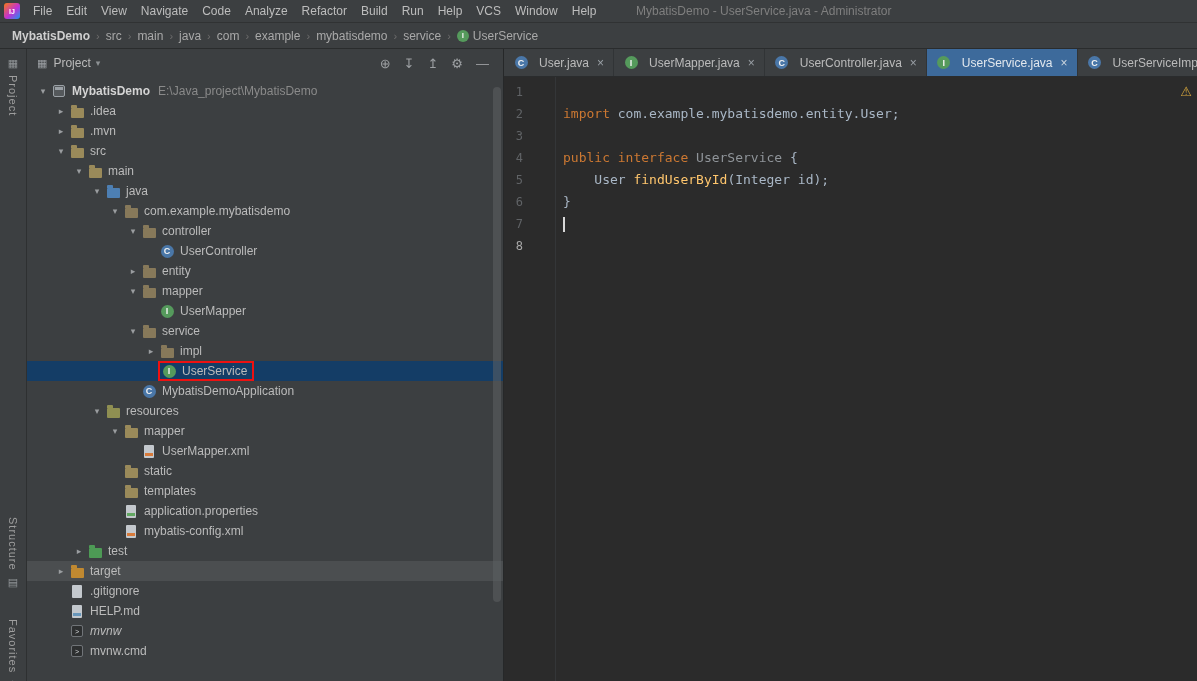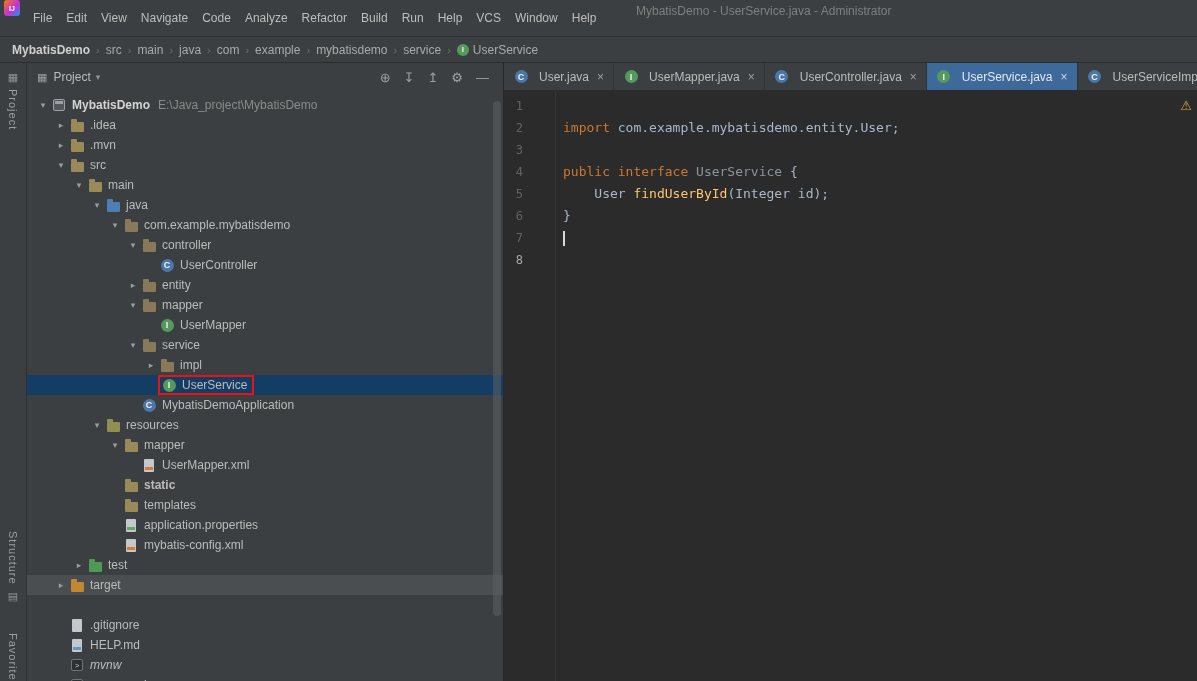--- a/index.html
+++ b/index.html
@@ -1,20 +1,20 @@
 <!DOCTYPE html>
 <html><head>
 <meta charset="utf-8">
 <style>
   *{margin:0;padding:0;box-sizing:border-box;}
   html,body{width:1197px;height:681px;overflow:hidden;}
   body{background:#2b2b2b;font-family:"Liberation Sans",sans-serif;color:#bbbbbb;display:flex;flex-direction:column;}
 
   
-  .titlebar{height:37px;background:#3c3f41;border-bottom:1px solid #303233;display:flex;position:relative;flex:0 0 auto;}
+  .titlebar{height:23px;background:#3c3f41;border-bottom:1px solid #303233;display:flex;align-items:center;position:relative;flex:0 0 auto;}
   .logo{width:16px;height:16px;margin:0 6px 0 4px;border-radius:3px;background:linear-gradient(135deg,#f97a12 0%,#c131d6 55%,#1798f1 100%);color:#fff;font-size:7px;font-weight:bold;display:flex;align-items:center;justify-content:center;flex:0 0 auto;}
   .menubar{display:flex;align-items:center;}
   .menu-item{padding:0 7px;font-size:12px;color:#bdbdbd;line-height:22px;cursor:default;}
   .win-title{position:absolute;left:636px;top:0;line-height:22px;font-size:12px;color:#7f7f7f;white-space:nowrap;}
 
   
   .crumbs{height:26px;background:#3c3f41;border-bottom:1px solid #2a2c2d;display:flex;align-items:center;padding-left:10px;font-size:12px;flex:0 0 auto;}
   .crumb{color:#a9a9a9;padding:0 2px;display:inline-flex;align-items:center;gap:4px;}
   .crumb.first{font-weight:bold;color:#cfcfcf;}
   .crumb-sep{color:#6d6d6d;margin:0 4px;font-size:11px;}
@@ -352,21 +352,21 @@
         </div>
         <div class="trow" style="padding-left: 98px;">
           <span class="arrow"></span>
           <span class="tcontent">
             <span class="ticon">
               <span class="ic-file f-xml"></span>
             </span>
             <span class="tlabel">UserMapper.xml</span>
           </span>
         </div>
-        <div class="trow" style="padding-left: 80px; font-weight: bold;">
+        <div class="trow" style="padding-left: 80px;">
           <span class="arrow"></span>
           <span class="tcontent">
             <span class="ticon">
               <span class="ic-folder"></span>
             </span>
             <span class="tlabel">static</span>
           </span>
         </div>
         <div class="trow" style="padding-left: 80px;">
           <span class="arrow"></span>
@@ -406,21 +406,21 @@
         </div>
         <div class="trow hl" style="padding-left: 26px;">
           <span class="arrow">▸</span>
           <span class="tcontent">
             <span class="ticon">
               <span class="ic-folder f-target"></span>
             </span>
             <span class="tlabel">target</span>
           </span>
         </div>
-        <div class="trow" style="padding-left: 26px; margin-top: 20px;">
+        <div class="trow" style="padding-left: 26px;">
           <span class="arrow"></span>
           <span class="tcontent">
             <span class="ticon">
               <span class="ic-file"></span>
             </span>
             <span class="tlabel">.gitignore</span>
           </span>
         </div>
         <div class="trow" style="padding-left: 26px;">
           <span class="arrow"></span>

